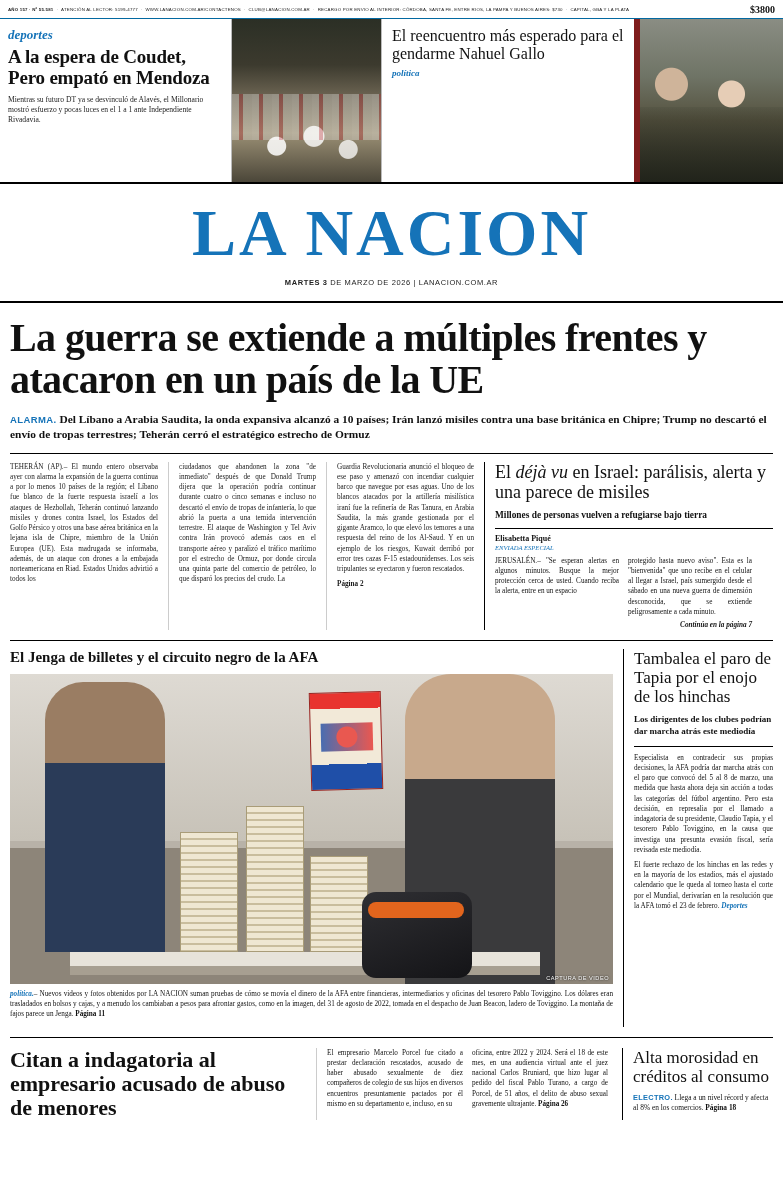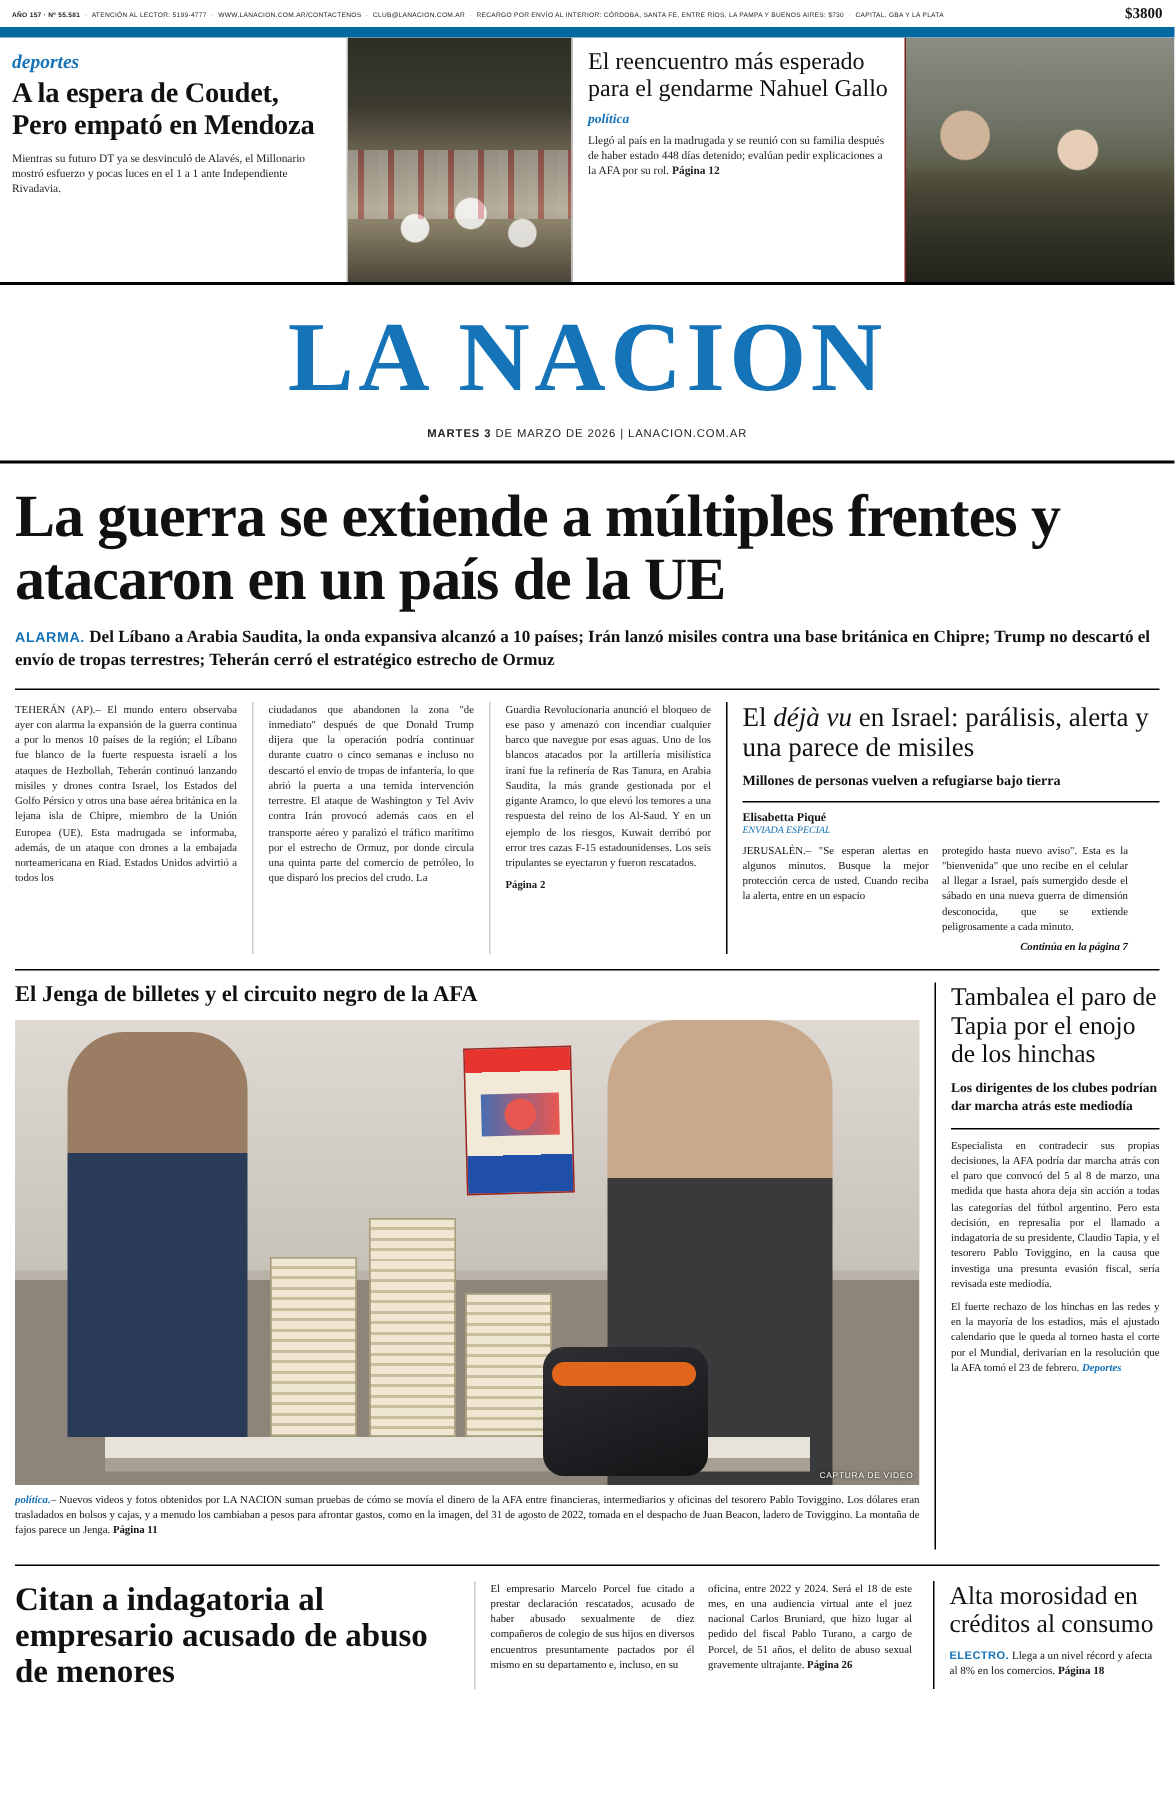--- a/index.html
+++ b/index.html
@@ -11,21 +11,21 @@
     font-family: "Liberation Serif", serif;
     color: #111;
     overflow: hidden;
   }
   .page { width:783px; height:1200px; position:relative; }
 
   
   .topbar {
     display:flex; align-items:center; justify-content:space-between;
     padding: 4px 8px 3px 8px;
-    border-bottom: 7px solid #0369a1;
+    border-bottom: 1px solid #0369a1;
     font-family: "Liberation Sans", sans-serif;
   }
   .topbar-left { font-size: 4.4px; letter-spacing:.2px; color:#222; white-space:nowrap; }
   .topbar-left b { font-weight:700; }
   .topbar-left span.sep { padding:0 3px; color:#777; }
   .topbar-price { font-size: 10px; font-weight:700; color:#111; font-family:"Liberation Serif", serif; }
 
   
   .teasers {
     display:flex;
@@ -37,21 +37,21 @@
     font-family:"Liberation Serif", serif;
     font-weight:700; font-style:italic;
     font-size: 13px; color:#1573b8; margin-bottom:3px;
   }
   .teaser-a h2 {
     margin:0 0 6px 0; font-size: 19px; line-height:1.12; font-weight:700;
     letter-spacing:-.2px;
   }
   .teaser-a p { margin:0; font-size:7.6px; line-height:1.32; color:#222; }
   .teaser-img-a { width:150px; border-right:1px solid #bbb; overflow:hidden; position:relative; }
-  .teaser-b { width: 222px; padding: 8px 10px 6px 10px; border-right:1px solid #7f1d1d; }
+  .teaser-b { width: 258px; padding: 8px 10px 6px 10px; border-right:6px solid #7f1d1d; }
   .teaser-b h2 { margin:0 0 4px 0; font-size:16px; line-height:1.15; font-weight:400; }
   .teaser-b .kicker2 {
     font-style:italic; color:#1573b8; font-size:9px; margin:4px 0 5px 0; font-weight:700;
   }
   .teaser-b p { margin:0; font-size:7.6px; line-height:1.34; color:#222; }
   .teaser-b p .pag { font-weight:700; }
   .teaser-img-b { flex:1; overflow:hidden; position:relative; }
 
   
   .photo { width:100%; height:100%; display:block; }
@@ -218,21 +218,20 @@
       <p>Mientras su futuro DT ya se desvinculó de Alavés, el Millonario mostró esfuerzo y pocas luces en el 1 a 1 ante Independiente Rivadavia.</p>
     </div>
 
     <div class="teaser-img-a">
       <div class="photo ph-river"></div>
     </div>
 
     <div class="teaser-b">
       <h2>El reencuentro más esperado para el gendarme Nahuel Gallo</h2>
       <div class="kicker2">política</div>
-      <p><span>Llegó al país en la madrugada y se reunió con su familia después de haber estado 448 días detenido; evalúan pedir explicaciones a la AFA por su rol.</span> <span class="pag">Página 12</span></p>
     </div>
 
     <div class="teaser-img-b">
       <div class="photo ph-gendarme"></div>
     </div>
   </div>
 
   <div class="masthead">
     <div class="logo">LA NACION</div>
     <div class="dateline">

